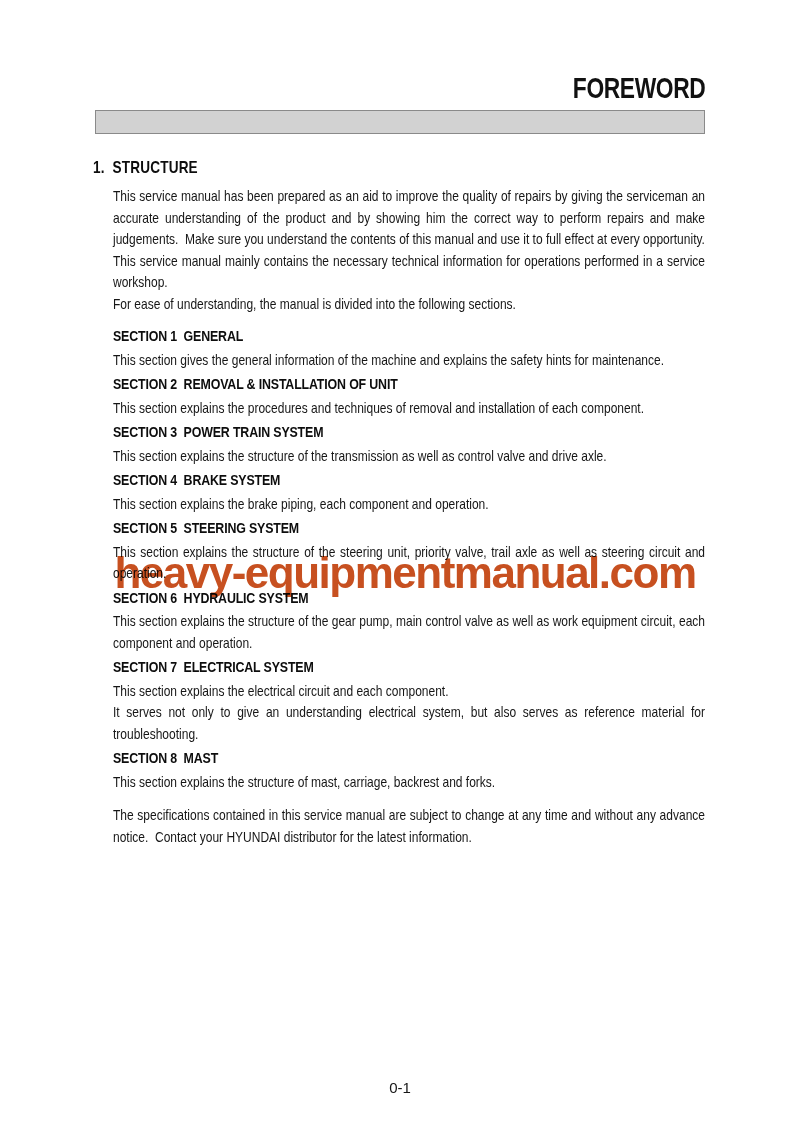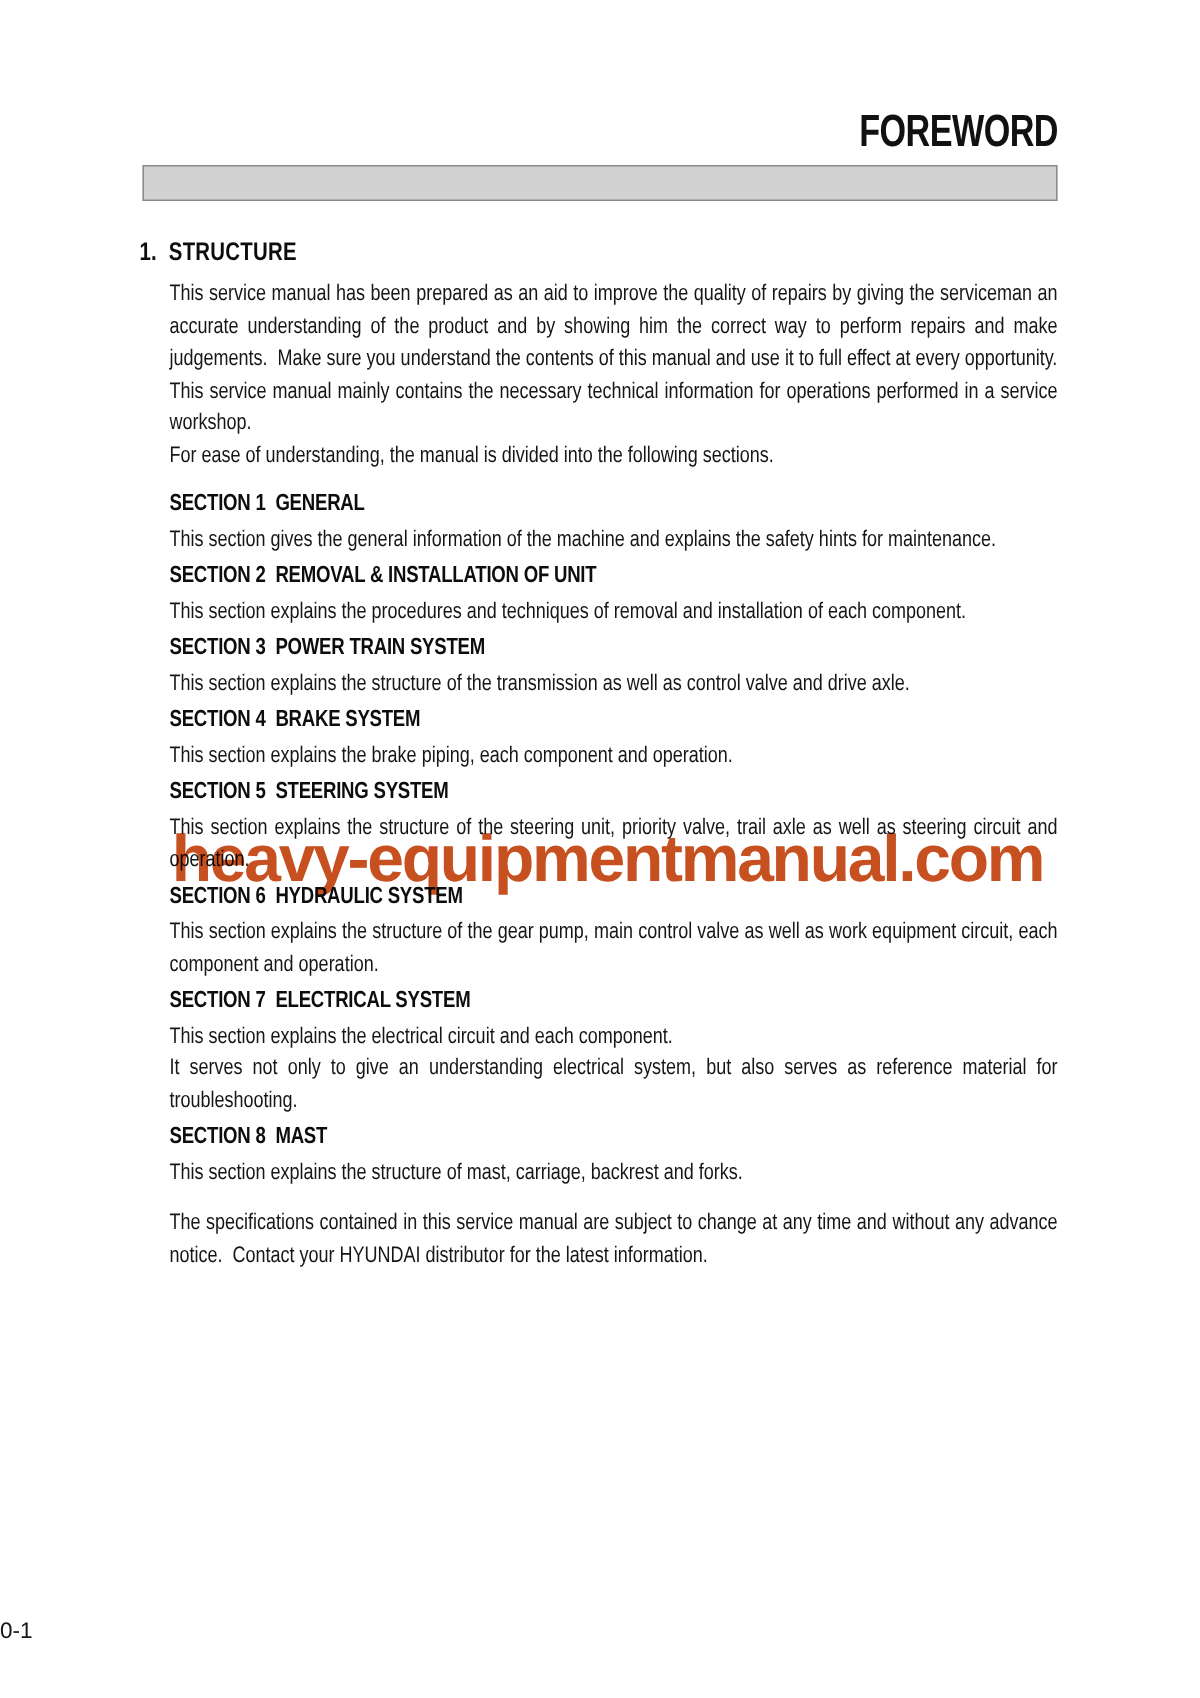--- a/index.html
+++ b/index.html
@@ -33,21 +33,21 @@
     font-size:15.5px;font-weight:bold;line-height:21.5px;margin:0 0 2px 0;
     white-space:pre-wrap;letter-spacing:-0.2px;color:#0d0d0d;
   }
   .closing{margin:12px 0 0 25px;width:740px;}
   .watermark{
     position:absolute;top:533px;left:98px;width:614px;text-align:center;
     font-size:44px;font-weight:bold;letter-spacing:-1.5px;line-height:48px;
     color:#c2410c;mix-blend-mode:multiply;opacity:0.92;white-space:nowrap;
   }
   .page-num{
-    position:absolute;top:1063px;left:0;width:100%;
+    position:absolute;top:1063px;left:0;width:100%;text-align:center;
     font-size:15px;color:#161616;
   }
 </style>
 </head>
 <body>
 
 <div class="page">
 
   <div class="foreword-title">FOREWORD</div>
 

